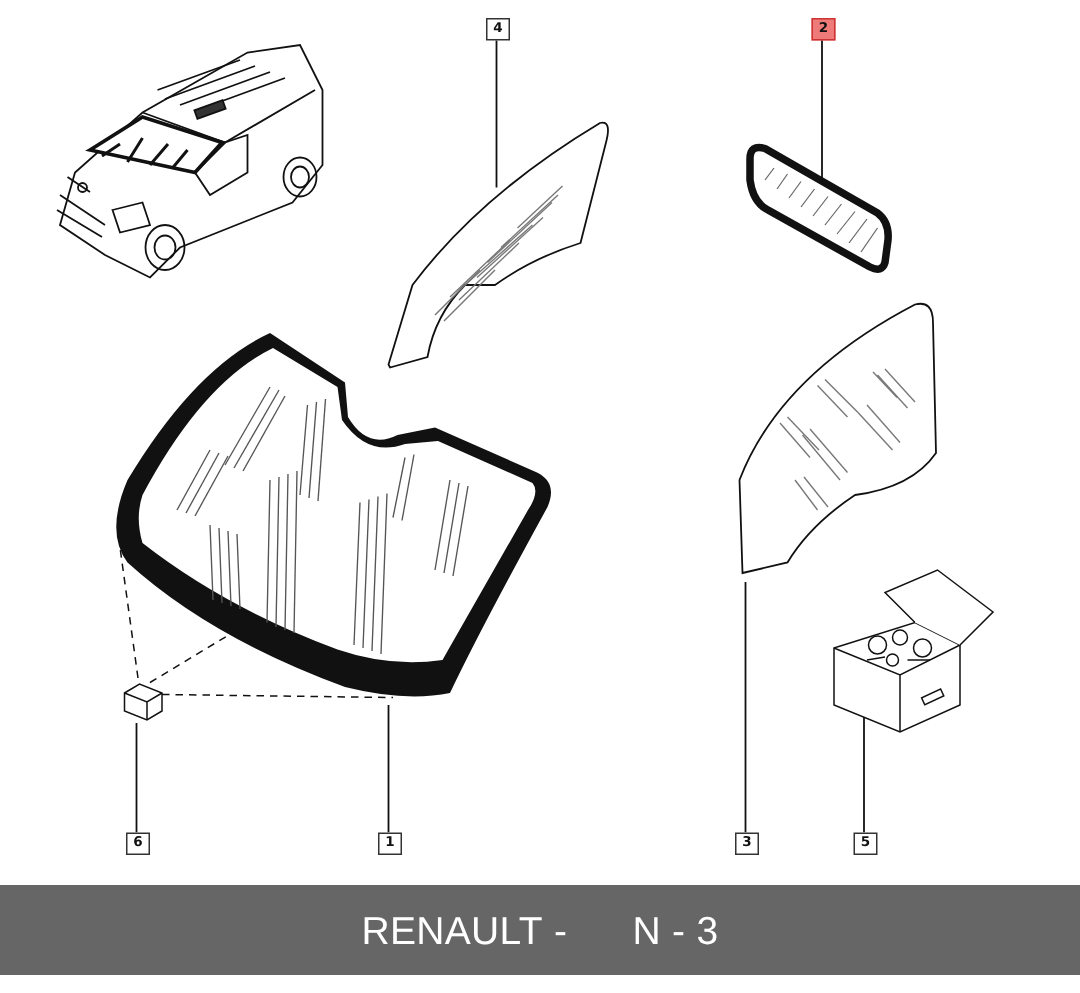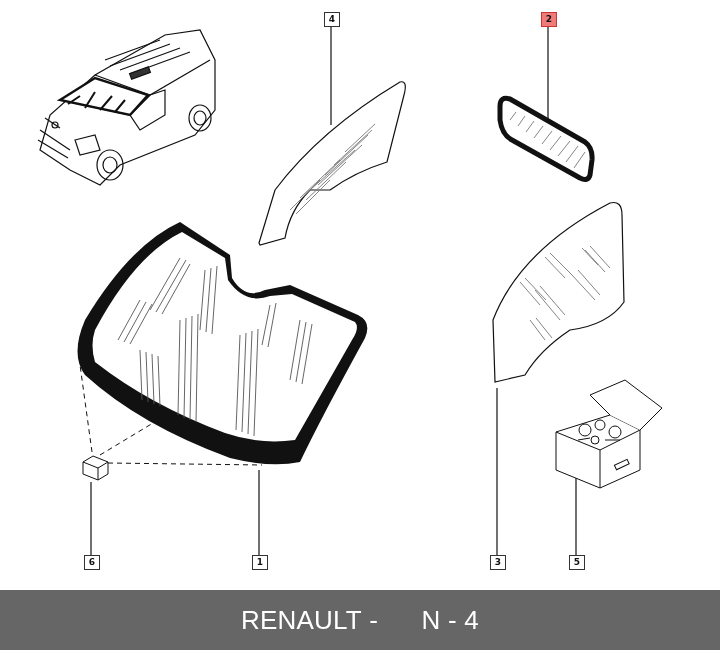--- a/index.html
+++ b/index.html
@@ -151,14 +151,14 @@
   <div class="callout" style="left:84px; top:555px;">6</div>
   <div class="callout" style="left:252px; top:555px;">1</div>
   <div class="callout" style="left:490px; top:555px;">3</div>
   <div class="callout" style="left:569px; top:555px;">5</div>
 </div>
 
 <div id="footer">
   <span>RENAULT</span>
   &nbsp;<span>-</span>&nbsp;
   <span class="gap"></span>
-  <span>N - 4</span>
+  <span>N - 3</span>
 </div>
 
 </body></html>

